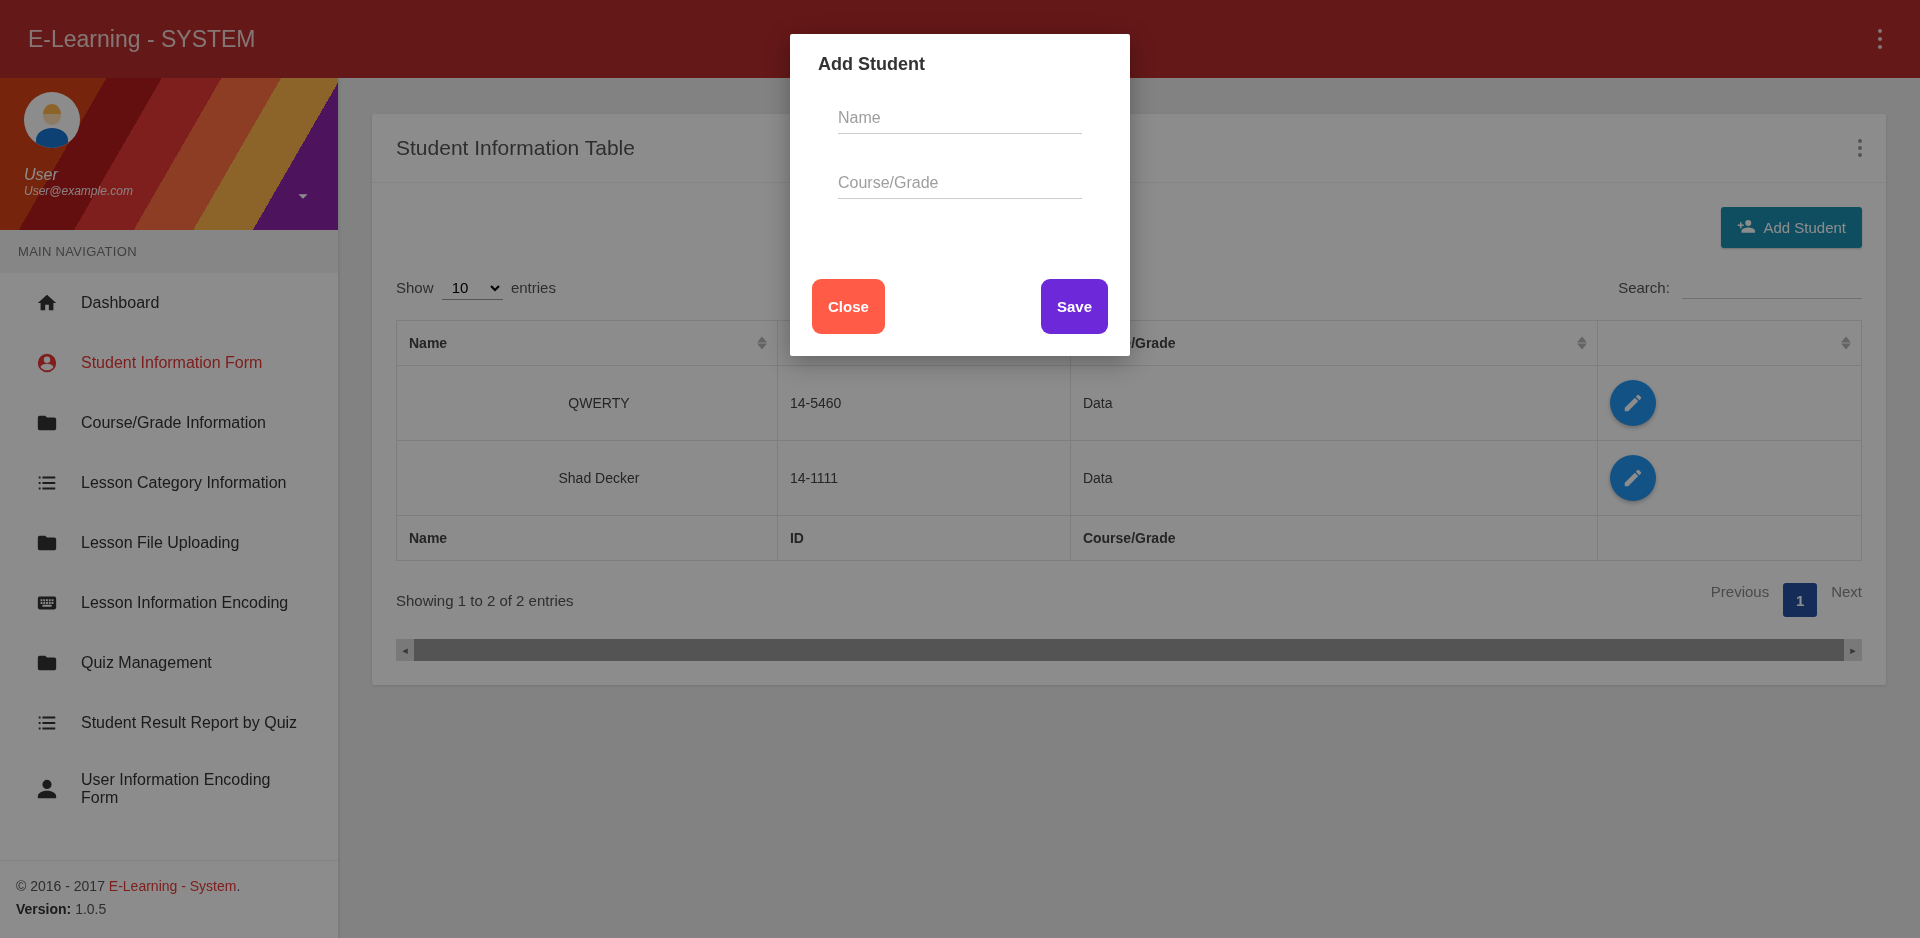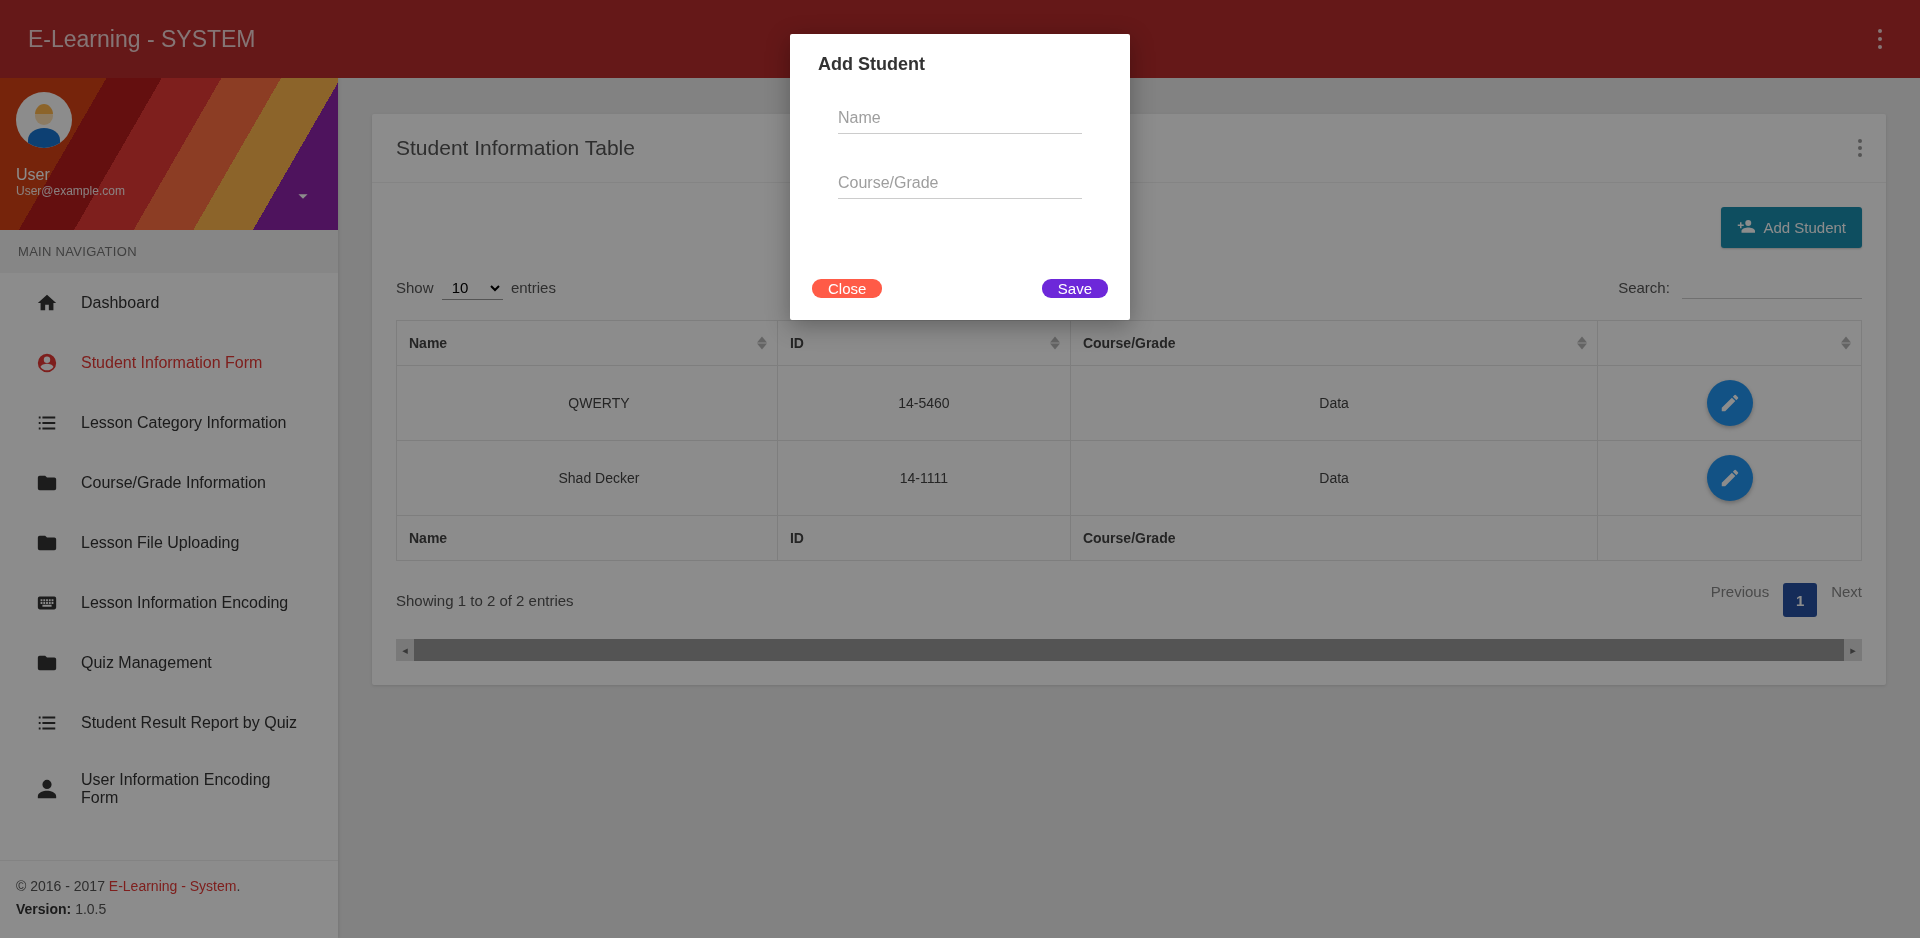--- a/index.html
+++ b/index.html
@@ -43,23 +43,24 @@
     width: 338px;
     background: #fff;
     box-shadow: 1px 0 3px rgba(0,0,0,.1);
     z-index: 4;
     display:flex;
     flex-direction:column;
   }
   .userbox {
     height: 152px;
     background: linear-gradient(120deg,#d84315 0%,#d84315 25%,#b71c1c 25%,#b71c1c 38%,#e53935 38%,#e53935 52%,#ff7043 52%,#ff7043 66%,#ffb74d 66%,#ffb74d 80%,#8e24aa 80%,#8e24aa 100%);
-    padding: 14px 16px;
+    padding: 14px 24px;
     color:#fff;
     position:relative;
+    font-style:italic;
   }
   .avatar{
     width:56px;height:56px;border-radius:50%;background:#fff;
     display:flex;align-items:flex-end;justify-content:center;overflow:hidden;
   }
   .avatar svg{width:48px;height:48px;}
   .userbox .uname{margin-top:18px;font-size:16px;}
   .userbox .uemail{font-size:12px;opacity:.9;}
   .userbox .chev{
     position:absolute;right:24px;bottom:20px;cursor:pointer;
@@ -135,21 +136,21 @@
 
   table.data{width:100%;border-collapse:collapse;}
   table.data th,table.data td{
     border:1px solid #e6e6e6;padding:14px 12px;color:#444;
   }
   table.data th{background:#fff;text-align:left;position:relative;font-weight:700;}
   .sorter{position:absolute;right:10px;top:50%;transform:translateY(-50%);display:flex;flex-direction:column;gap:1px;opacity:.35;}
   .sorter span{width:0;height:0;border-left:5px solid transparent;border-right:5px solid transparent;}
   .sorter .up{border-bottom:6px solid #333;}
   .sorter .dn{border-top:6px solid #333;}
-  table.data tbody td{text-align:center;}
+  table.data tbody td{}
   table.data tbody td:first-child{text-align:center;padding-left:36px;}
   .fab{
     width:46px;height:46px;border-radius:50%;background:#2196f3;display:inline-flex;
     align-items:center;justify-content:center;cursor:pointer;box-shadow:0 2px 4px rgba(0,0,0,.25);
   }
   .fab svg{width:22px;height:22px;fill:#fff;}
   table.data tfoot th{font-weight:700;}
 
   .dt-footer{display:flex;justify-content:space-between;align-items:center;margin-top:22px;color:#555;font-size:15px;}
   .pager{display:flex;align-items:flex-start;gap:14px;}
@@ -181,21 +182,21 @@
   .field{margin-bottom:34px;}
   .field input{
     width:100%;border:none;border-bottom:1px solid #ccc;padding:6px 0;
     font-size:16px;color:#333;background:transparent;
   }
   .field input::placeholder{color:#9e9e9e;}
   .modal-foot{
     padding: 16px 22px 22px;display:flex;justify-content:space-between;
   }
   .mbtn{
-    border:none;padding:1px 16px;border-radius:9px;color:#fff;font-size:15px;cursor:pointer;
+    border:none;padding:19px 16px;border-radius:9px;color:#fff;font-size:15px;cursor:pointer;font-weight:bold;
   }
   .mbtn.close{background:#ff5b47;}
   .mbtn.save{background:#6d28d9;}
 </style>
 </head>
 <body>
 
 <div class="topbar">
   <div>E-Learning - SYSTEM</div>
   <div class="more">
@@ -238,32 +239,32 @@
       <span class="ico">
           <svg viewBox="0 0 24 24">
             <path d="M12 2a10 10 0 100 20 10 10 0 000-20zm0 3a3.5 3.5 0 110 7 3.5 3.5 0 010-7zm0 15c-2.9 0-5.5-1.5-7-3.7.1-2.3 4.7-3.6 7-3.6s6.9 1.3 7 3.6c-1.5 2.2-4.1 3.7-7 3.7z"></path>
           </svg>
         </span>
       <span>Student Information Form</span>
     </li>
     <li>
       <span class="ico">
           <svg viewBox="0 0 24 24">
+            <path d="M10 4H4a2 2 0 00-2 2v12a2 2 0 002 2h16a2 2 0 002-2V8a2 2 0 00-2-2h-8l-2-2z"></path>
+          </svg>
+        </span>
+      <span>Course/Grade Information</span>
+    </li>
+    <li>
+      <span class="ico">
+          <svg viewBox="0 0 24 24">
             <path d="M3 5h2v2H3zm4 0h14v2H7zM3 11h2v2H3zm4 0h14v2H7zM3 17h2v2H3zm4 0h14v2H7z"></path>
           </svg>
         </span>
       <span>Lesson Category Information</span>
-    </li>
-    <li>
-      <span class="ico">
-          <svg viewBox="0 0 24 24">
-            <path d="M10 4H4a2 2 0 00-2 2v12a2 2 0 002 2h16a2 2 0 002-2V8a2 2 0 00-2-2h-8l-2-2z"></path>
-          </svg>
-        </span>
-      <span>Course/Grade Information</span>
     </li>
     <li>
       <span class="ico">
           <svg viewBox="0 0 24 24">
             <path d="M10 4H4a2 2 0 00-2 2v12a2 2 0 002 2h16a2 2 0 002-2V8a2 2 0 00-2-2h-8l-2-2z"></path>
           </svg>
         </span>
       <span>Lesson File Uploading</span>
     </li>
     <li>

